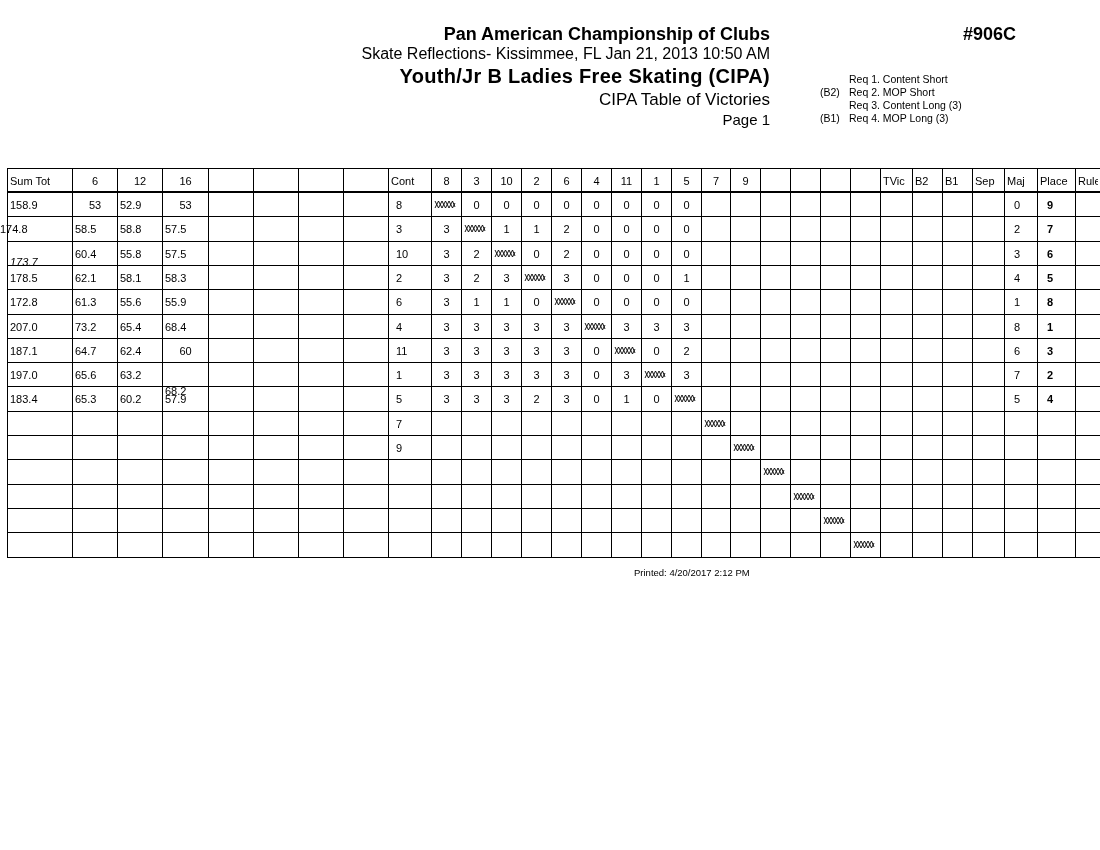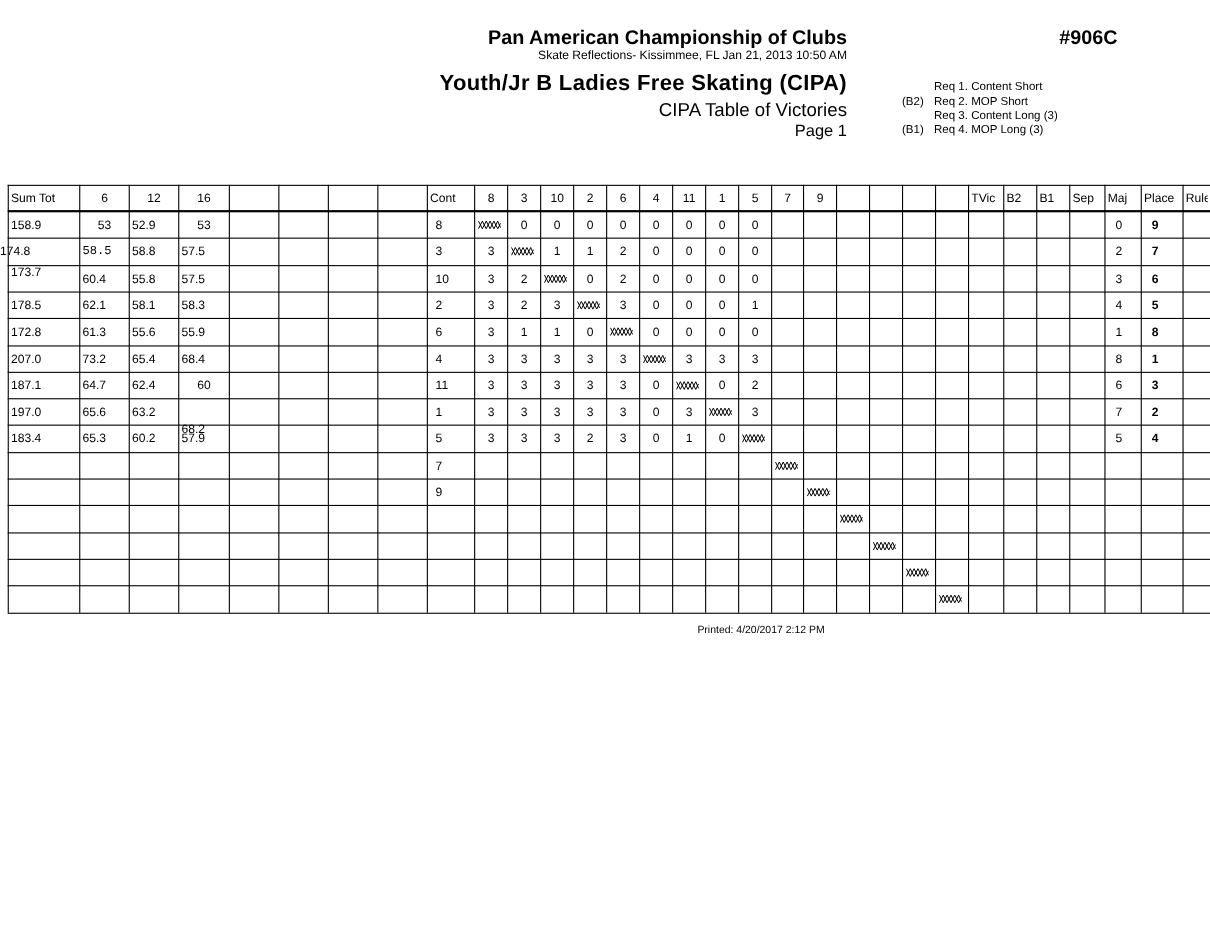--- a/index.html
+++ b/index.html
@@ -1,20 +1,20 @@
 <!DOCTYPE html>
 <html><head>
 <meta charset="utf-8">
 <style>
   html, body { margin:0; padding:0; background:#ffffff; }
   body { width:1100px; height:850px; position:relative; overflow:hidden; font-family:"Liberation Sans", sans-serif; color:#000; }
   .abs { position:absolute; white-space:nowrap; }
   .hdr-center { position:absolute; left:330px; width:440px; text-align:right; }
   #t1 { top:24px; font-size:18px; font-weight:bold; }
-  #t2 { top:45px; font-size:11px; }
+  #t2 { top:45px; font-size:16px; }
   #t3 { top:65px; font-size:20px; font-weight:bold; letter-spacing:0.3px; }
   #t4 { top:90px; font-size:17px; }
   #t5 { top:111px; font-size:15px; }
   #eventno { left:963px; top:24px; font-size:18px; font-weight:bold; }
   .req { font-size:10.5px; line-height:13px; }
   #printed { left:634px; top:567px; font-size:9.5px; }
 
   .grid { position:absolute; left:0; top:0; width:1100px; height:850px; }
   .hline { position:absolute; height:1px; background:#000; }
   .vline { position:absolute; width:1px; background:#000; }
@@ -136,39 +136,39 @@
     <div class="cell" style="left: 494px; top: 193px; width: 25px; text-align: center;">0</div>
     <div class="cell" style="left: 524px; top: 193px; width: 25px; text-align: center;">0</div>
     <div class="cell" style="left: 554px; top: 193px; width: 25px; text-align: center;">0</div>
     <div class="cell" style="left: 584px; top: 193px; width: 25px; text-align: center;">0</div>
     <div class="cell" style="left: 614px; top: 193px; width: 25px; text-align: center;">0</div>
     <div class="cell" style="left: 644px; top: 193px; width: 25px; text-align: center;">0</div>
     <div class="cell" style="left: 674px; top: 193px; width: 25px; text-align: center;">0</div>
     <div class="cell" style="left: 1014px; top: 193px; width: 28px;">0</div>
     <div class="cell b" style="left: 1047px; top: 193px; width: 33px;">9</div>
     <div class="cell" style="left: 0; top: 217px; width: 60px;">174.8</div>
-    <div class="cell" style="left: 75px; top: 217px; width: 40px; font-family: Liberation Mono, monospace;">58.5</div>
+    <div class="cell" style="left: 75px; top: 217px; width: 40px;">58.5</div>
     <div class="cell" style="left: 120px; top: 217px; width: 40px;">58.8</div>
     <div class="cell" style="left: 165px; top: 217px; width: 41px;">57.5</div>
     <div class="cell" style="left: 396px; top: 217px; width: 38px;">3</div>
     <div class="cell" style="left: 434px; top: 217px; width: 25px; text-align: center;">3</div>
     <svg class="xxx" viewBox="0 0 22 10" style="left: 464px; top: 224px;">
       <polyline points="1,1 4.5,8 8,1 11.5,8 15,1 18.5,8 21,3" fill="none" stroke="#000" stroke-width="0.9"></polyline>
       <polyline points="1,8 4.5,1 8,8 11.5,1 15,8 18.5,1 21,7" fill="none" stroke="#000" stroke-width="0.9"></polyline>
     </svg>
     <div class="cell" style="left: 494px; top: 217px; width: 25px; text-align: center;">1</div>
     <div class="cell" style="left: 524px; top: 217px; width: 25px; text-align: center;">1</div>
     <div class="cell" style="left: 554px; top: 217px; width: 25px; text-align: center;">2</div>
     <div class="cell" style="left: 584px; top: 217px; width: 25px; text-align: center;">0</div>
     <div class="cell" style="left: 614px; top: 217px; width: 25px; text-align: center;">0</div>
     <div class="cell" style="left: 644px; top: 217px; width: 25px; text-align: center;">0</div>
     <div class="cell" style="left: 674px; top: 217px; width: 25px; text-align: center;">0</div>
     <div class="cell" style="left: 1014px; top: 217px; width: 28px;">2</div>
     <div class="cell b" style="left: 1047px; top: 217px; width: 33px;">7</div>
-    <div class="cell" style="left: 10px; top: 236px; width: 60px;">173.7</div>
+    <div class="cell" style="left: 10px; top: 250px; width: 60px; font-style: italic;">173.7</div>
     <div class="cell" style="left: 75px; top: 242px; width: 40px;">60.4</div>
     <div class="cell" style="left: 120px; top: 242px; width: 40px;">55.8</div>
     <div class="cell" style="left: 165px; top: 242px; width: 41px;">57.5</div>
     <div class="cell" style="left: 396px; top: 242px; width: 38px;">10</div>
     <div class="cell" style="left: 434px; top: 242px; width: 25px; text-align: center;">3</div>
     <div class="cell" style="left: 464px; top: 242px; width: 25px; text-align: center;">2</div>
     <svg class="xxx" viewBox="0 0 22 10" style="left: 494px; top: 249px;">
       <polyline points="1,1 4.5,8 8,1 11.5,8 15,1 18.5,8 21,3" fill="none" stroke="#000" stroke-width="0.9"></polyline>
       <polyline points="1,8 4.5,1 8,8 11.5,1 15,8 18.5,1 21,7" fill="none" stroke="#000" stroke-width="0.9"></polyline>
     </svg>

